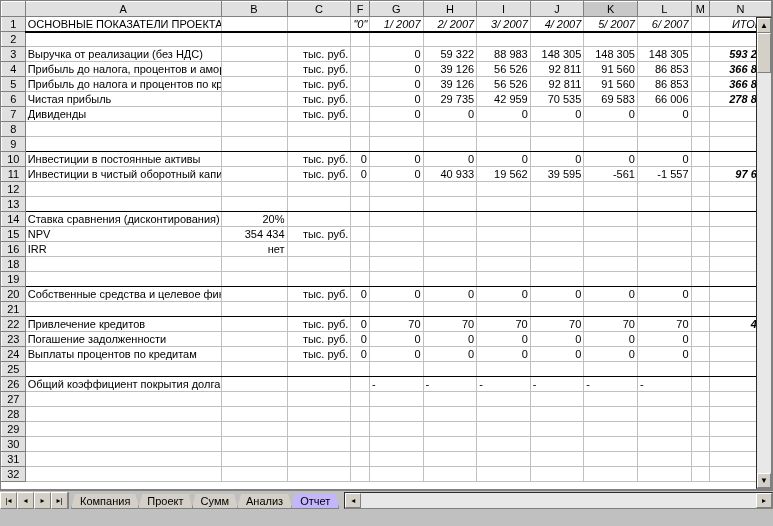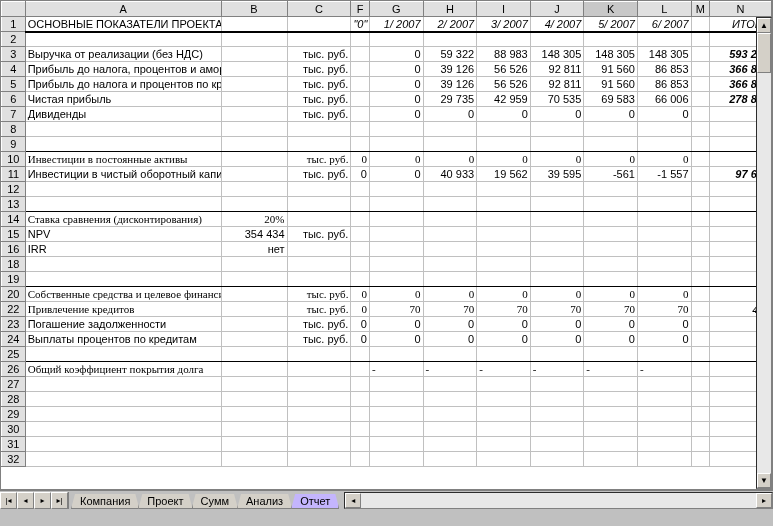--- a/index.html
+++ b/index.html
@@ -47,21 +47,21 @@
   }
   th.sel {
     background: #c8c8c8;
   }
   td.num { text-align: right; }
   td.center { text-align: right; }
   td.italic { font-style: italic; }
   td.bolditalic { font-weight: bold; font-style: italic; }
   tr.double-border td { border-bottom: 2px solid #000; margin-top: 42px; }
   tr.thick-border td { border-bottom: 1px solid #000; }
-  tr.sb td { border-top: 1px solid #000; font-family: Liberation Serif, serif; }
+  tr.sb td { border-top: 1px solid #000; }
   
   
   col.rh { width: 23px; }
   col.A { width: 190px; }
   col.B { width: 64px; }
   col.C { width: 62px; }
   col.F { width: 18px; }
   col.G { width: 52px; }
   col.H { width: 52px; }
   col.I { width: 52px; }
@@ -478,20 +478,35 @@
           <td class="num">0</td>
           <td class="num">0</td>
           <td class="num">0</td>
           <td class="num">0</td>
           <td class="num">0</td>
           <td class="num">0</td>
           <td class="num">0</td>
           <td class=""></td>
           <td class="num bolditalic">0</td>
         </tr>
+        <tr class="thick-border">
+          <th class="rowhdr">21</th>
+          <td></td>
+          <td></td>
+          <td></td>
+          <td></td>
+          <td></td>
+          <td></td>
+          <td></td>
+          <td></td>
+          <td></td>
+          <td></td>
+          <td></td>
+          <td></td>
+        </tr>
         <tr class="sb">
           <th class="rowhdr">22</th>
           <td class="">Привлечение кредитов</td>
           <td class=""></td>
           <td class="num">тыс. руб.</td>
           <td class="num">0</td>
           <td class="num">70</td>
           <td class="num">70</td>
           <td class="num">70</td>
           <td class="num">70</td>

